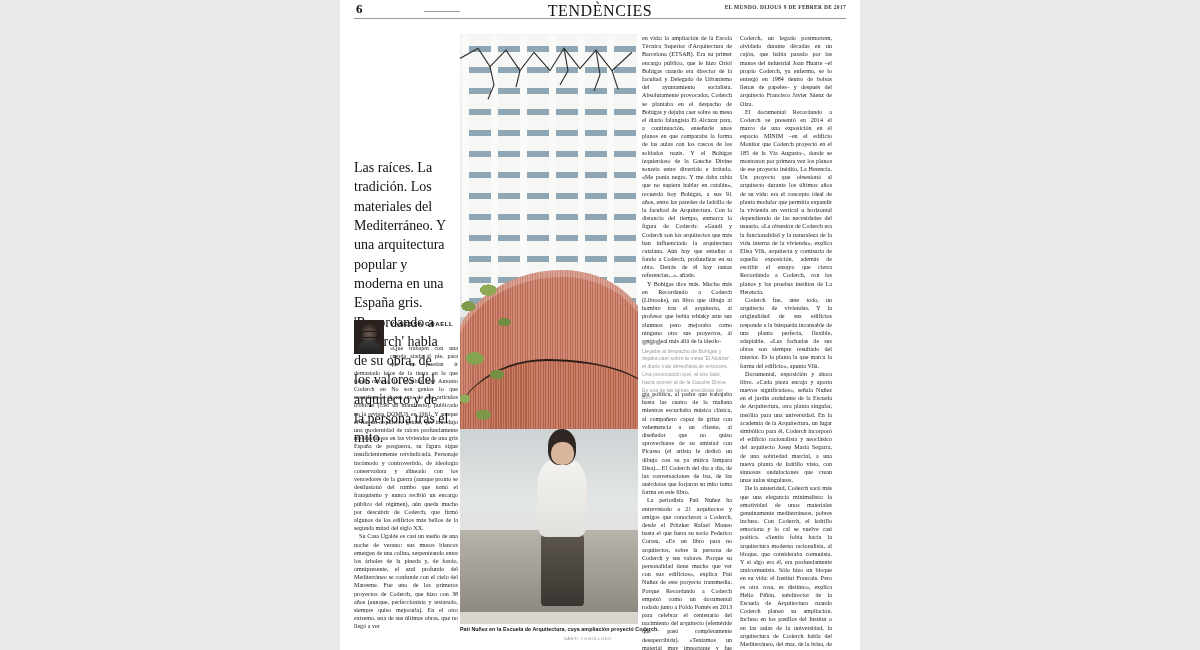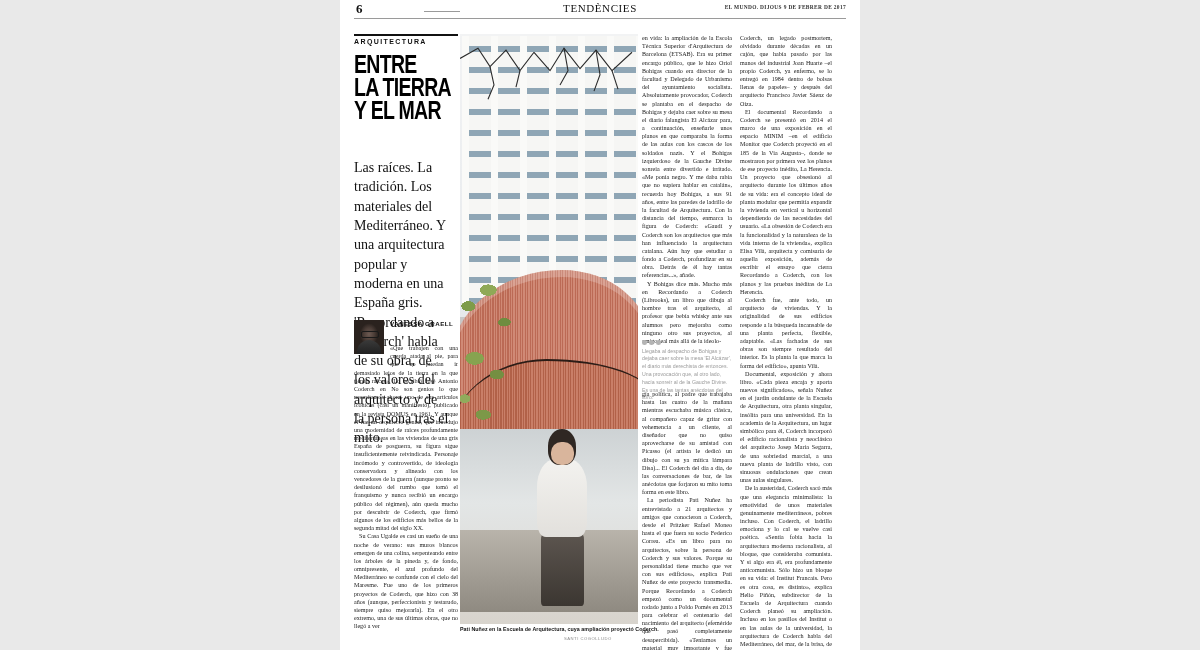--- a/index.html
+++ b/index.html
@@ -33,21 +33,21 @@
   }
   #folio {
     position: absolute; left: 16px; top: 1px;
     font-family: "Liberation Serif", serif;
     font-weight: bold; font-size: 13px; color: #111;
   }
   #section-name {
     position: absolute; left: 0; top: 2px; width: 520px;
     text-align: center;
     font-family: "Liberation Serif", serif;
-    font-size: 11px; letter-spacing: 0.6px; color: #111;
+    font-size: 16px; letter-spacing: 0.6px; color: #111;
   }
   #edition-line {
     position: absolute; right: 14px; top: 4px;
     font-family: "Liberation Serif", serif;
     font-weight: bold; font-size: 5.4px; letter-spacing: 0.35px;
     color: #333;
     white-space: nowrap;
   }
   #masthead-rule {
     position: absolute; left: 14px; top: 18px; width: 492px; height: 1px;
@@ -277,28 +277,20 @@
 
 <div id="page">
 
   <div id="masthead">
     <div id="folio">6</div>
     <div id="section-name">TENDÈNCIES</div>
     <div id="edition-line">EL MUNDO. DIJOUS 9 DE FEBRER DE 2017</div>
     <div id="masthead-rule"></div>
   </div>
 
-  <div id="headline-block">
-    <div id="kicker">ARQUITECTURA</div>
-    <div id="headline">
-      <span class="hl">ENTRE</span>
-      <span class="hl">LA TIERRA</span>
-      <span class="hl">Y EL MAR</span>
-    </div>
-  </div>
   <div id="kicker-rule-right"></div>
 
   <div id="standfirst">Las raíces. La tradición. Los materiales del Mediterráneo. Y una arquitectura popular y moderna en una España gris. 'Recordando a Coderch' habla de su obra, de los valores del arquitecto y de la persona tras el mito.</div>
 
   <div id="byline-wrap">
     <div id="author-photo"></div>
     <div id="byline-name">VANESSA GRAELL</div>
   </div>
 
   <div id="col0-body">

